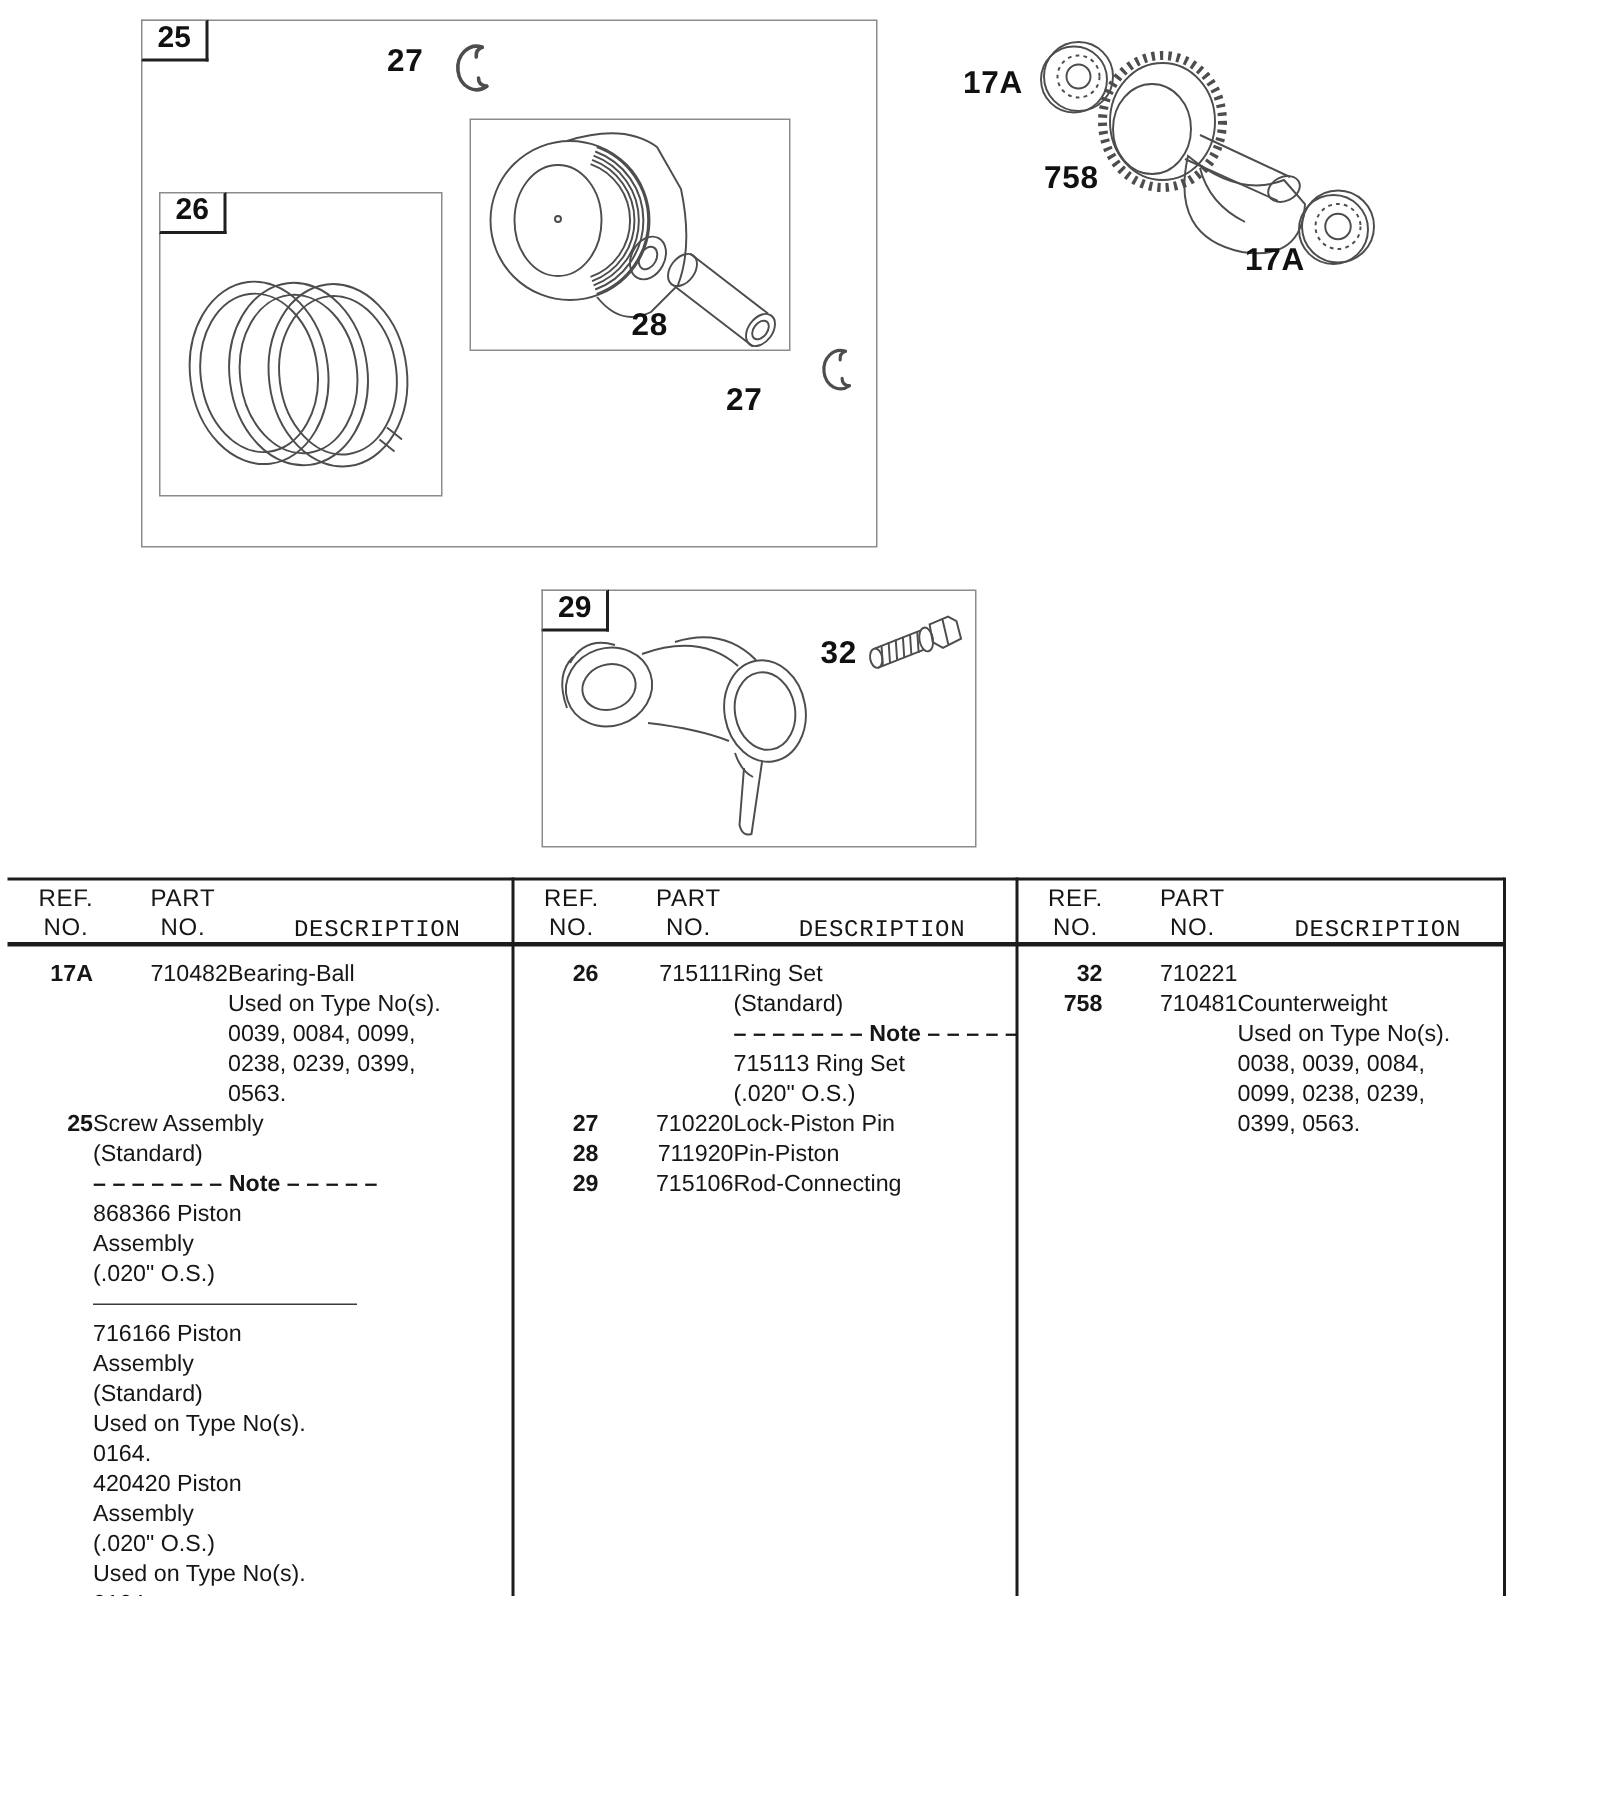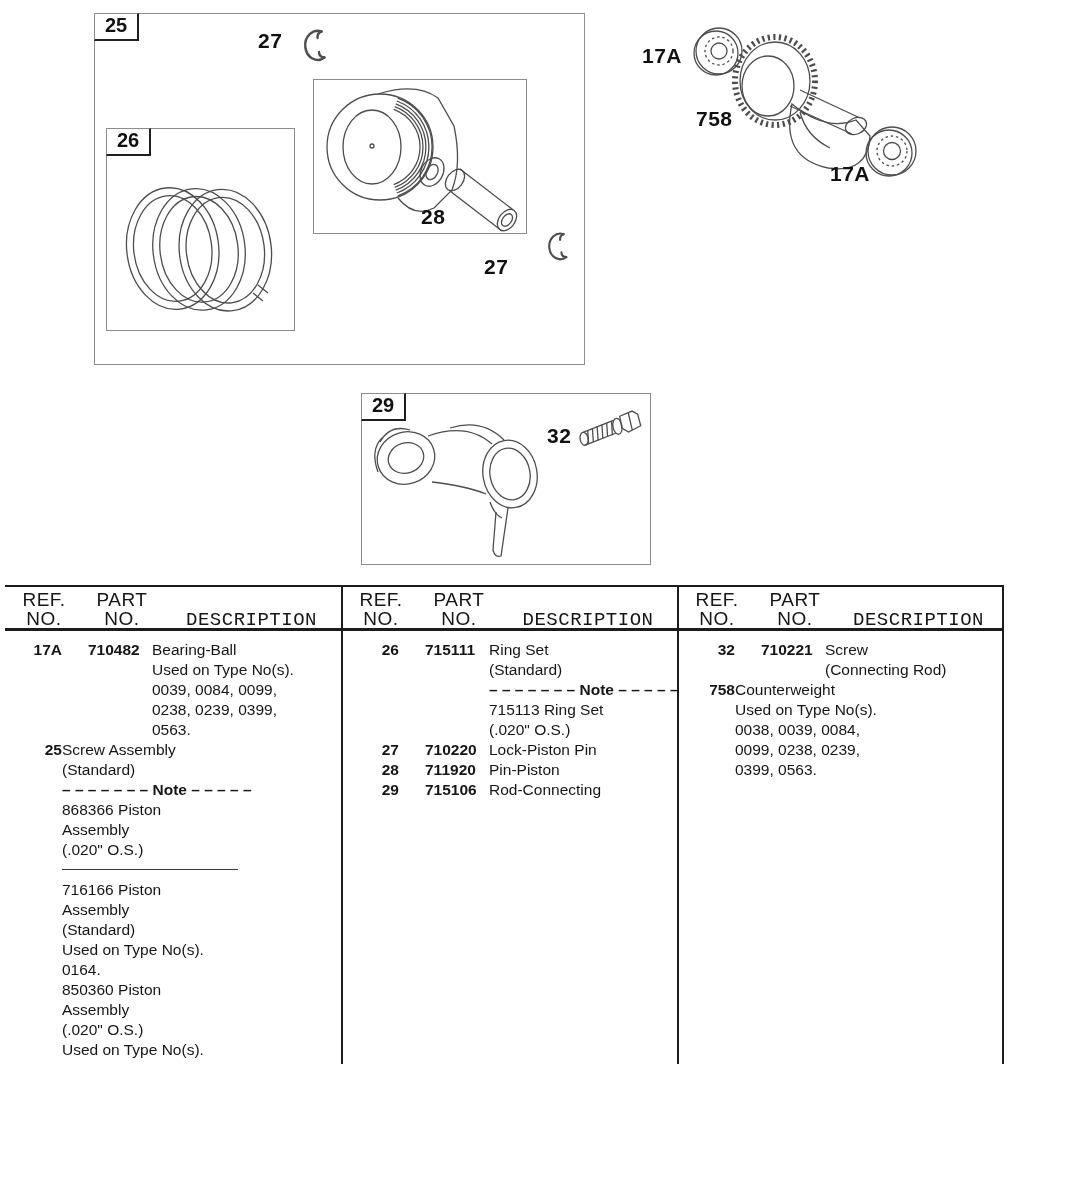--- a/index.html
+++ b/index.html
@@ -14,27 +14,27 @@
     border:1px solid #8c8c8c;border-right:2px solid #1f1f1f;border-bottom:2px solid #1f1f1f;
     padding:0 10px 2px 10px;font-size:20px;font-weight:700;line-height:23px;color:#111;
   }
   .callout{position:absolute;font-size:21px;font-weight:700;color:#111;letter-spacing:0.5px;}
   .dsvg{position:absolute;}
   
   .hline,.vline{position:absolute;background:#1c1c1c;}
   
   .tsec{position:absolute;top:585px;box-sizing:border-box;}
   .thead{display:grid;grid-template-columns:78px 78px auto;padding-top:5px;height:40px;
-         font-size:19px;letter-spacing:0.5px;}
+         font-size:16px;letter-spacing:0.5px;}
   .thead .hcol{text-align:center;line-height:19px;}
   .thead .hdesc{text-align:center;align-self:end;line-height:19px;font-family:Liberation Mono, monospace;}
   .rows{padding-top:10px;font-size:15.5px;line-height:20px;}
   .trow{display:grid;grid-template-columns:57px 90px auto;}
   .c-ref{text-align:right;font-weight:700;}
-  .c-part{padding-left:26px;font-weight:700;}
+  .c-part{padding-left:26px;font-weight:400;text-align:right;}
   .c-desc{}
   .dline{white-space:nowrap;}
   .dline.bold{font-weight:700;}
   .dline b{font-weight:400;}
   .desc-hr{height:20px;position:relative;width:176px;}
   .desc-hr::after{content:"";position:absolute;left:0;top:9px;width:100%;height:1.4px;background:#3a3a3a;}
 </style>
 </head>
 <body>
 
@@ -191,21 +191,21 @@
             <div class="dline bold">– – – – – – – Note – – – – –</div>
             <div class="dline"><b>868366</b> Piston</div>
             <div class="dline">Assembly</div>
             <div class="dline">(.020" O.S.)</div>
             <div class="desc-hr"></div>
             <div class="dline"><b>716166</b> Piston</div>
             <div class="dline">Assembly</div>
             <div class="dline">(Standard)</div>
             <div class="dline">Used on Type No(s).</div>
             <div class="dline">0164.</div>
-            <div class="dline"><b>850360</b> Piston</div>
+            <div class="dline"><b>420420</b> Piston</div>
             <div class="dline">Assembly</div>
             <div class="dline">(.020" O.S.)</div>
             <div class="dline">Used on Type No(s).</div>
             <div class="dline">0164.</div>
           </div>
         </div>
       </div>
   </div>
 
   <div class="tsec" style="left:342px;width:336px;">
@@ -265,27 +265,24 @@
       <div class="hcol">
           <div>PART</div>
           <div>NO.</div>
         </div>
       <div class="hdesc">DESCRIPTION</div>
     </div>
     <div class="rows">
         <div class="trow">
           <div class="c-ref">32</div>
           <div class="c-part">710221</div>
-          <div class="c-desc">
-            <div class="dline">Screw</div>
-            <div class="dline">(Connecting Rod)</div>
-          </div>
         </div>
         <div class="trow">
           <div class="c-ref">758</div>
+          <div class="c-part">710481</div>
           <div class="c-desc">
             <div class="dline">Counterweight</div>
             <div class="dline">Used on Type No(s).</div>
             <div class="dline">0038, 0039, 0084,</div>
             <div class="dline">0099, 0238, 0239,</div>
             <div class="dline">0399, 0563.</div>
           </div>
         </div>
       </div>
   </div>

